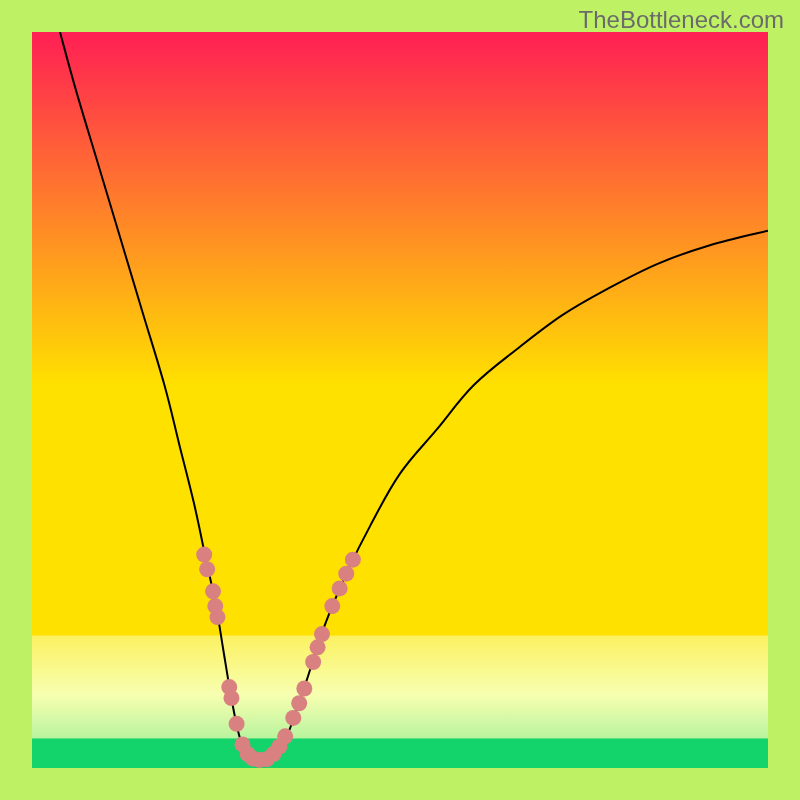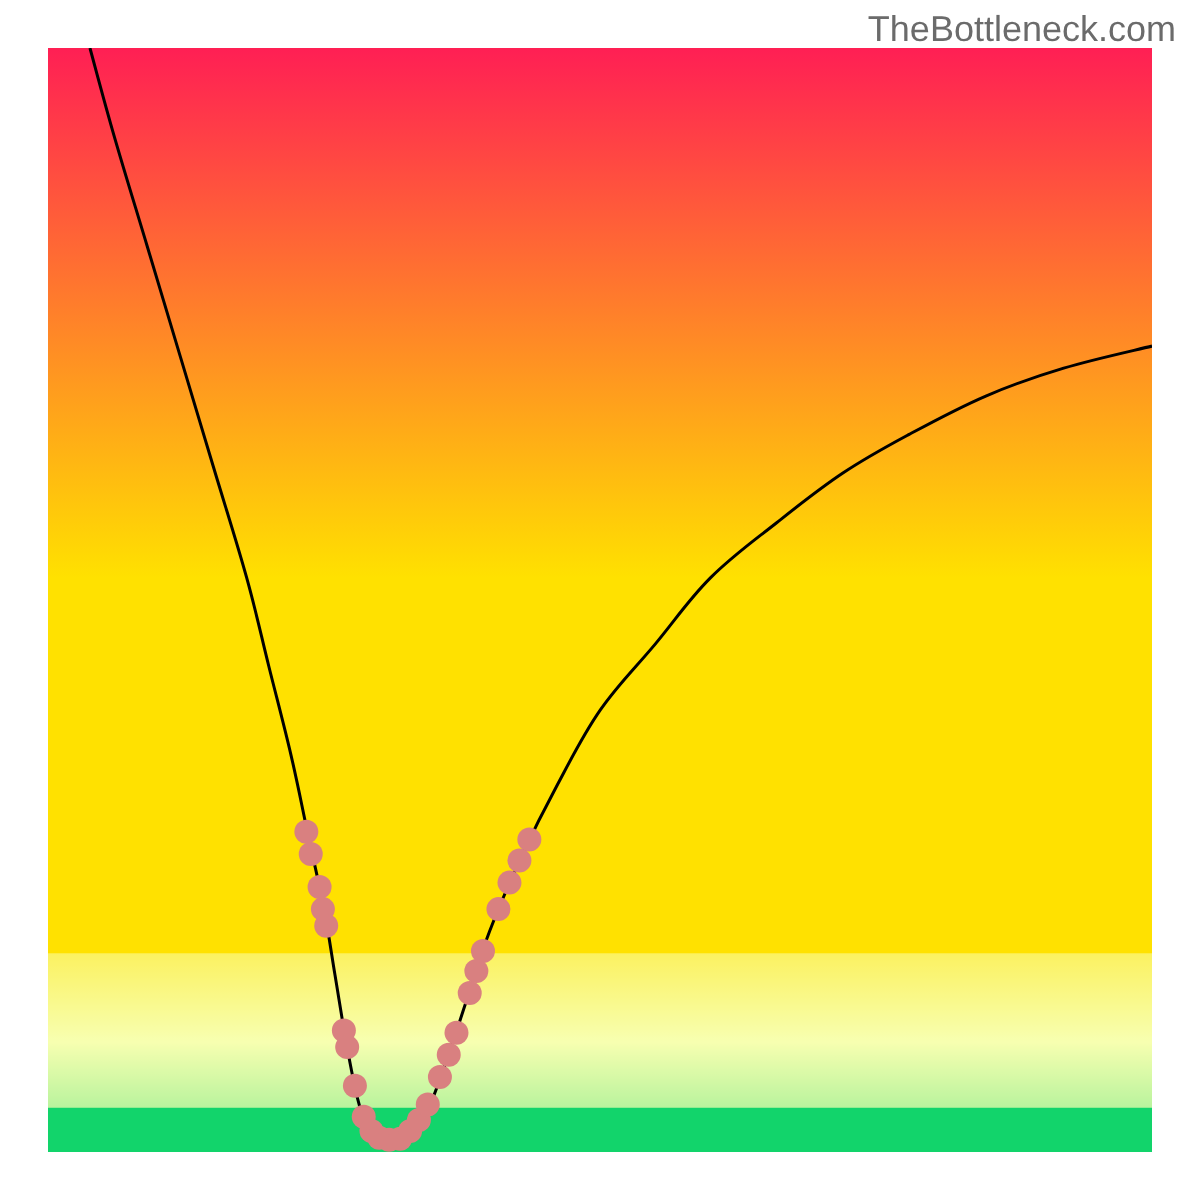--- a/index.html
+++ b/index.html
@@ -8,21 +8,21 @@
     width: 800px;
     height: 800px;
     overflow: hidden;
     background: #000;
     font-family: Arial, Helvetica, sans-serif;
   }
   .frame {
     position: absolute;
     left: 0; top: 0;
     width: 800px; height: 800px;
-    background: #ffffff;
+    background: #bef264;
   }
   .plot {
     position: absolute;
     left: 32px;
     top: 32px;
     width: 736px;
     height: 736px;
     overflow: hidden;
   }
   .watermark {

